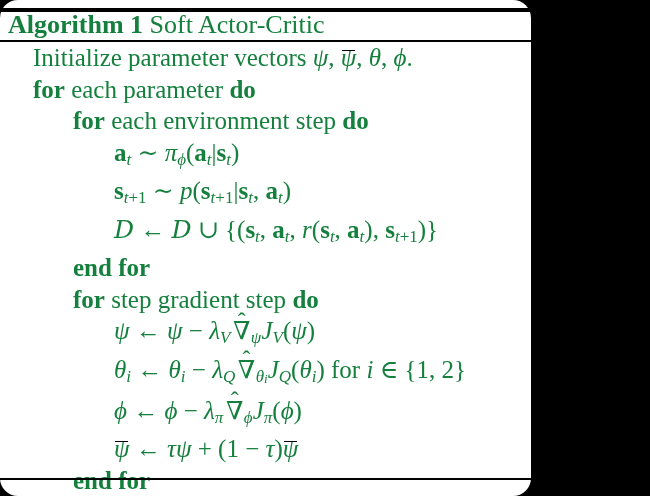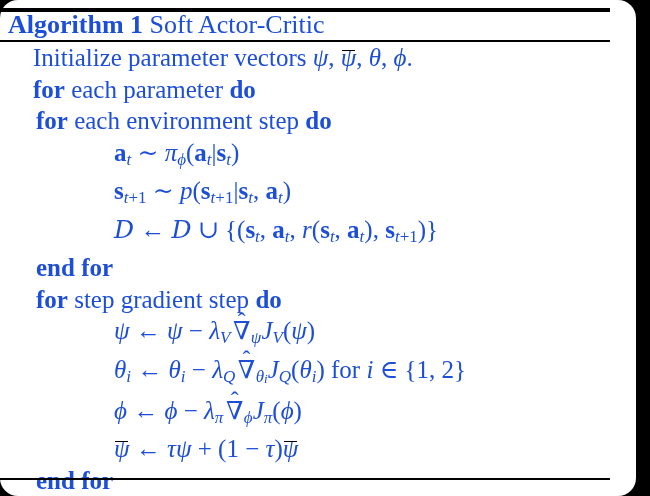--- a/index.html
+++ b/index.html
@@ -1,28 +1,28 @@
 <!DOCTYPE html>
 <html><head>
 <meta charset="utf-8">
 <style>
   html,body{margin:0;padding:0;background:#000;}
-  .frame{position:relative;width:636px;height:496px;background:#000;overflow:hidden;
-         font-family:"Liberation Serif","DejaVu Serif",serif;color:#1d4ed8;}
+  .frame{position:relative;width:531px;height:496px;background:#000;overflow:hidden;
+         font-family:"Liberation Serif","DejaVu Serif",serif;color:#15803d;}
   .page{position:absolute;inset:0;background:#ffffff;border-radius:18px;}
   .rule{position:absolute;left:0;background:#000;}
   .rule-top{top:8px;width:610px;height:4px;}
   .rule-title{top:40px;width:610px;height:2px;}
   .rule-bottom{top:478px;width:610px;height:2px;}
   .title{position:absolute;top:11px;left:8px;font-size:26px;line-height:28px;white-space:pre;}
   .title-bold{font-weight:bold;}
   .body{position:absolute;top:42px;left:0;right:12px;font-size:25px;}
   .code-line{line-height:31.5px;white-space:pre;}
   .indent-0{padding-left:33px;}
-  .indent-1{padding-left:36px;}
+  .indent-1{padding-left:73px;}
   .indent-2{padding-left:114px;}
   .kw{font-weight:bold;}
   .v{font-style:italic;}
   .bf{font-weight:bold;}
   .cal{font-style:italic;font-family:"DejaVu Serif",serif;}
   .sub{font-size:0.68em;vertical-align:-0.24em;}
   .subsub{font-size:0.52em;vertical-align:-0.42em;}
   .bar{position:relative;display:inline-block;}
   .bar::after{content:"";position:absolute;left:8%;right:8%;top:0.30em;border-top:1.7px solid #000;}
   .hat{position:relative;display:inline-block;margin-left:0.10em;margin-right:0.02em;}

